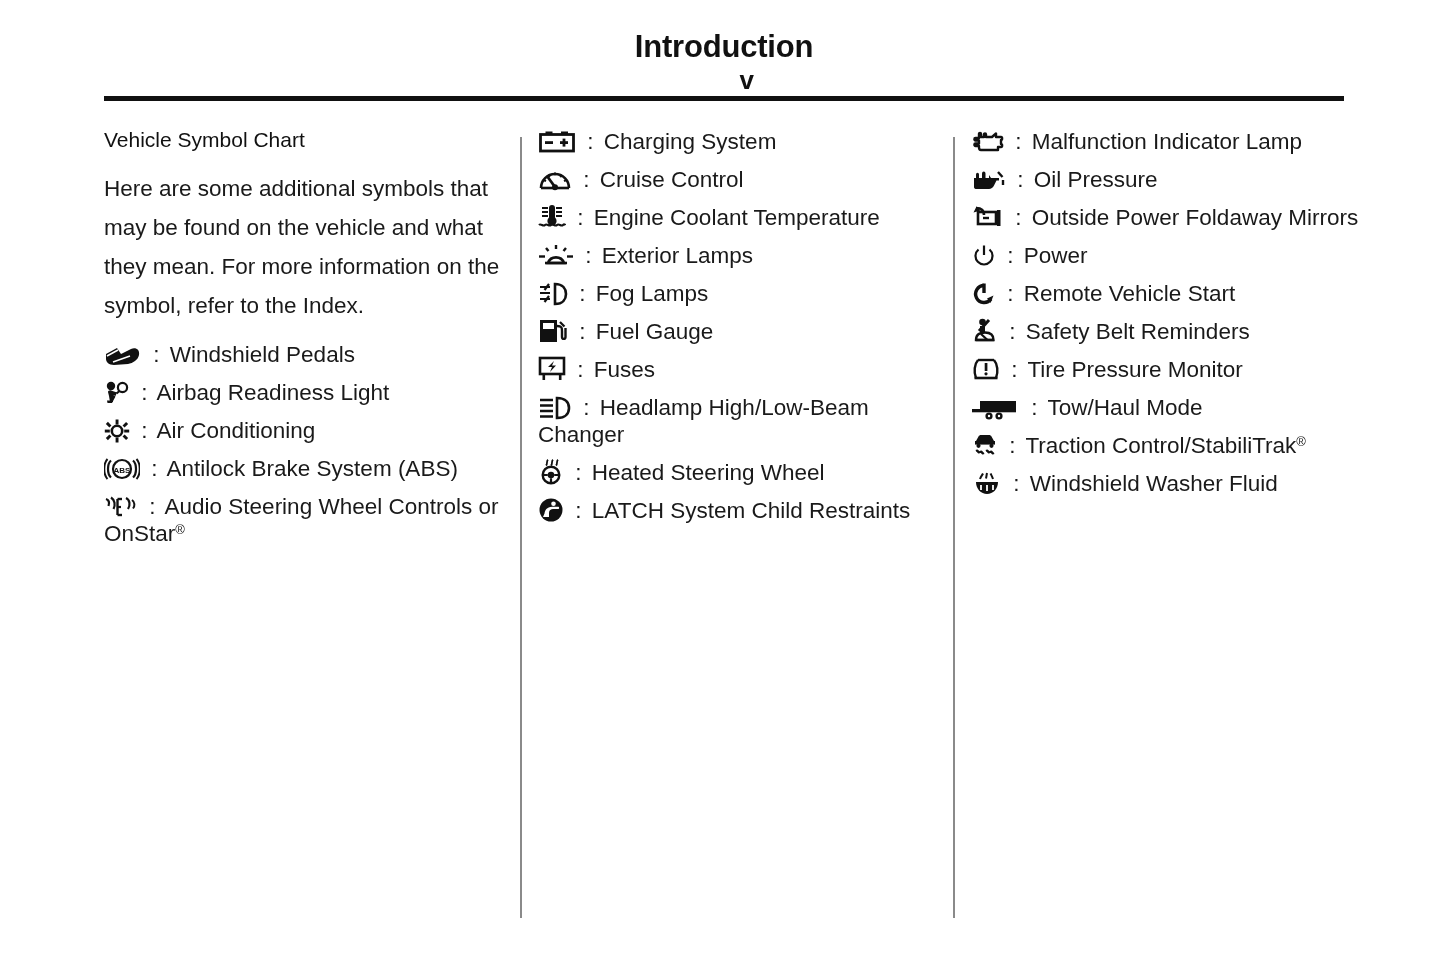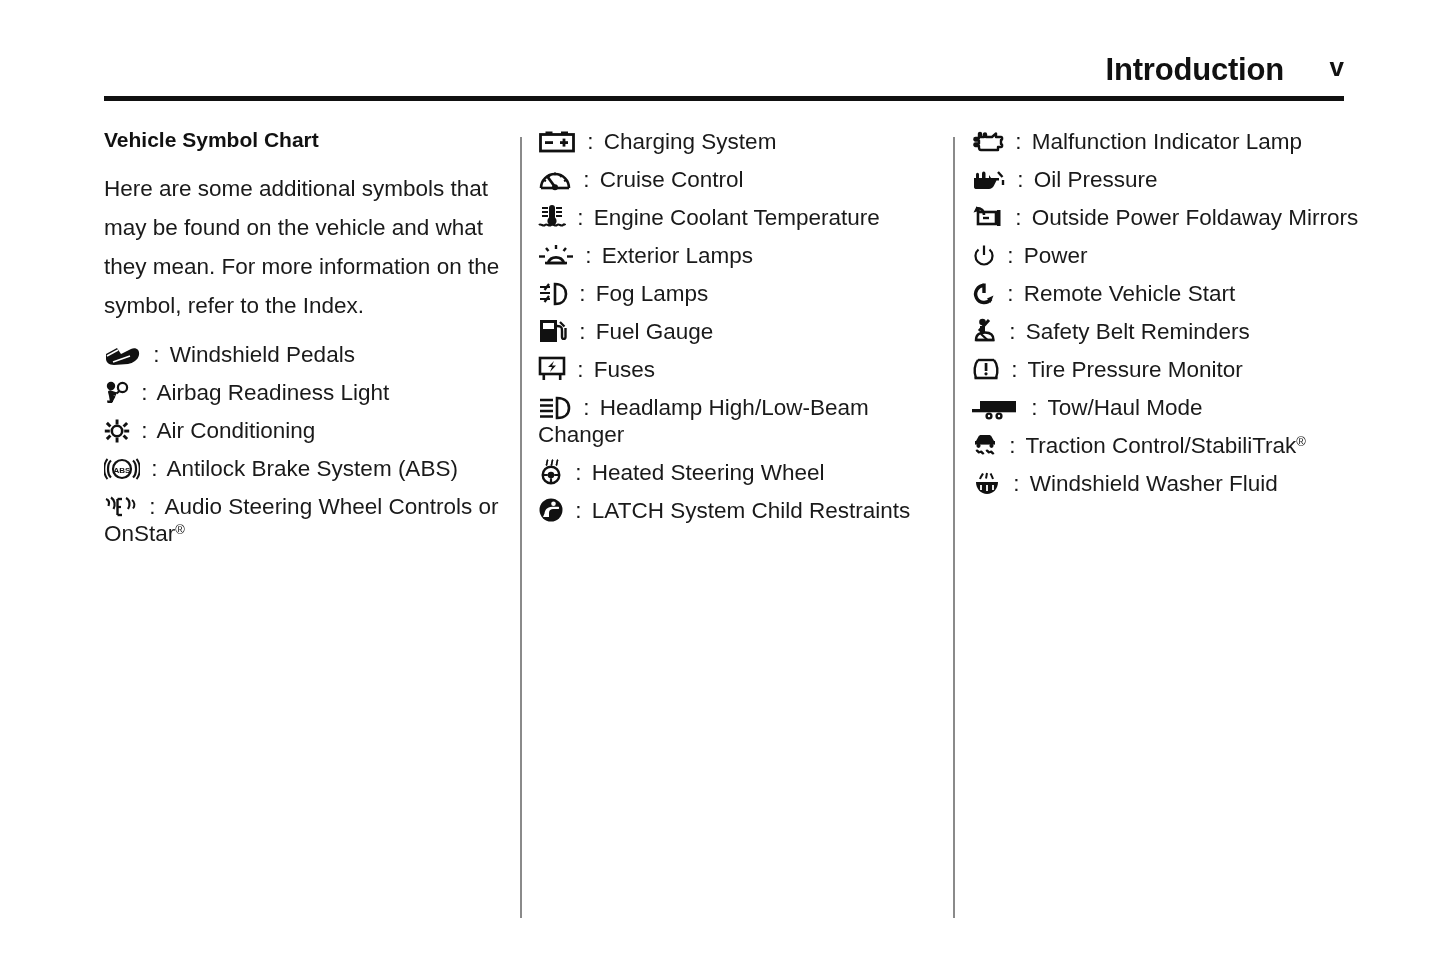--- a/index.html
+++ b/index.html
@@ -20,23 +20,24 @@
   
   .page-header {
     position: absolute;
     left: 104px;
     top: 52px;
     width: 1240px;
     height: 52px;
   }
   .header-row {
     display: flex;
-    align-items: flex-start;
+    align-items: center;
     justify-content: flex-end;
     height: 44px;
+    flex-direction: column;
   }
   .header-title {
     font-size: 31px;
     font-weight: bold;
     letter-spacing: -0.2px;
     color: #111;
   }
   .header-pagenum {
     font-size: 26px;
     font-weight: bold;
@@ -73,21 +74,21 @@
     width: 2px;
     height: 781px;
     background: #8a8a8a;
   }
   .divider-1 { left: 520px; }
   .divider-2 { left: 953px; }
 
   
   .col-heading {
     font-size: 21px;
-    font-weight: bold;
+    font-weight: normal;
     color: #111;
     margin: 0 0 18px 0;
     line-height: 1.1;
   }
   .intro-text {
     font-size: 22.5px;
     line-height: 39px;
     color: #1a1a1a;
     margin: 0 0 16px 0;
   }

